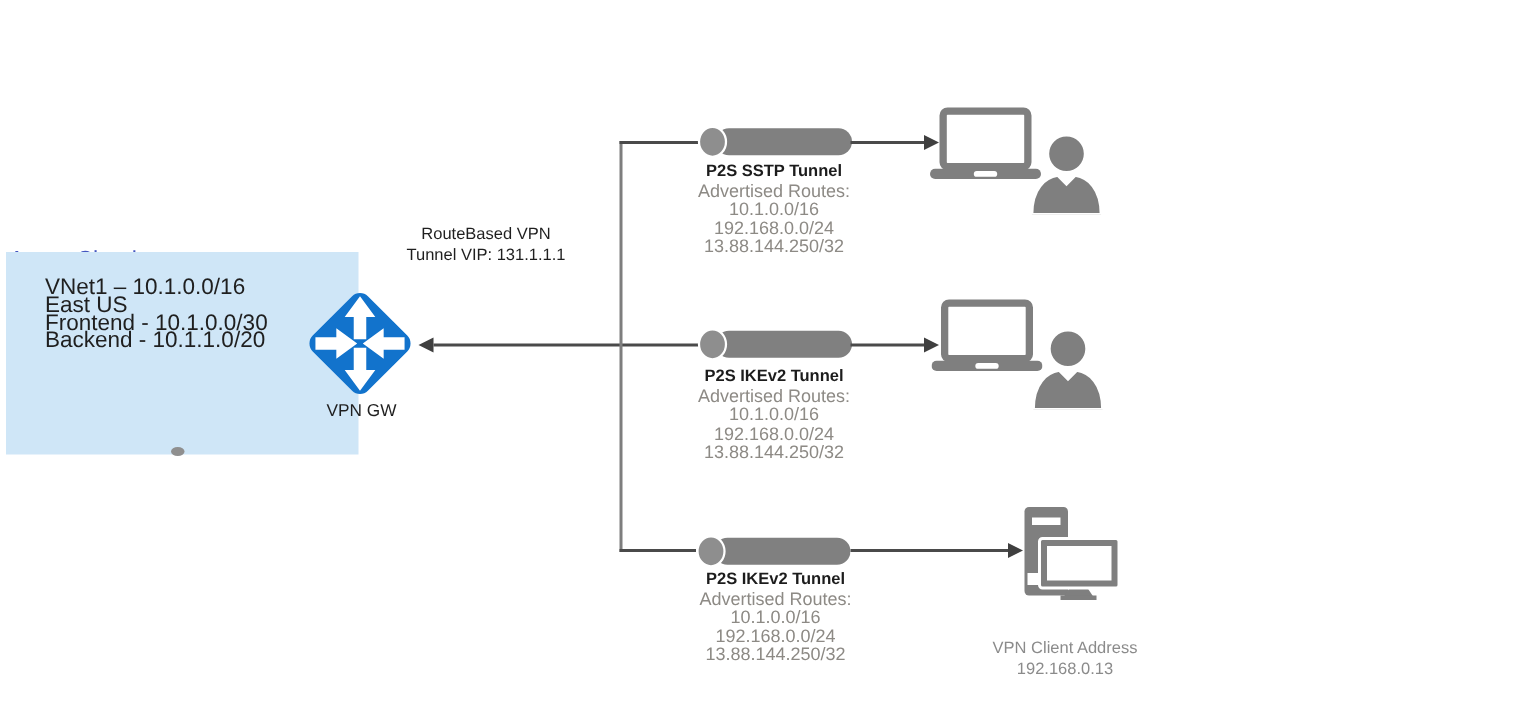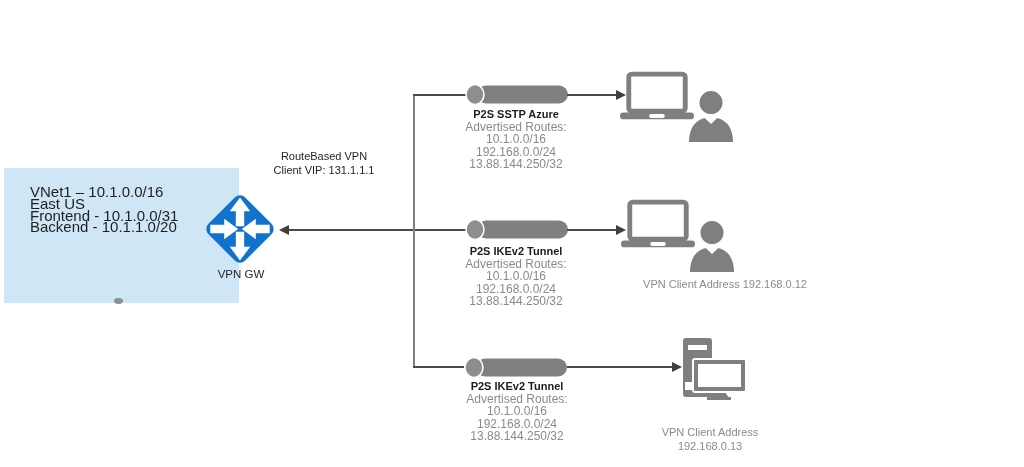--- a/index.html
+++ b/index.html
@@ -26,28 +26,28 @@
 </head>
 <body>
 
 <div id="stage">
 
   <div class="abs azure-title" style="left:6px;top:141px;">Azure Cloud</div>
   <div class="abs vnet-box" style="left:4px;top:168px;width:235px;height:135px;"></div>
   <div class="abs box-text" style="left:30px;top:186px;">
     <div>VNet1 – 10.1.0.0/16</div>
     <div>East US</div>
-    <div>Frontend - 10.1.0.0/31</div>
+    <div>Frontend - 10.1.0.0/30</div>
     <div>Backend - 10.1.1.0/20</div>
   </div>
   <div class="abs dot" style="left:114px;top:298px;width:9px;height:6px;"></div>
 
   <div class="abs cx gw-ann" style="left:292px;top:150px;">
     <div>RouteBased VPN</div>
-    <div>Client VIP: 131.1.1.1</div>
+    <div>Tunnel VIP: 131.1.1.1</div>
   </div>
 
   <svg class="abs" style="left:201px;top:190px;" width="78" height="78" viewBox="0 0 84 84">
     <rect x="14" y="14" width="56" height="56" rx="8" transform="rotate(45 42 42)" fill="#1273cc"></rect>
     <path d="M42,8 L31,23 L37.5,23 L37.5,39 L46.5,39 L46.5,23 L53,23 Z" fill="#fff"></path>
     <path d="M42,76 L31,61 L37.5,61 L37.5,45 L46.5,45 L46.5,61 L53,61 Z" fill="#fff"></path>
     <path d="M10,37.5 L25,37.5 L25,31 L40,42 L25,53 L25,46.5 L10,46.5 Z" fill="#fff"></path>
     <path d="M74,37.5 L59,37.5 L59,31 L44,42 L59,53 L59,46.5 L74,46.5 Z" fill="#fff"></path>
   </svg>
   <div class="abs cx gw-label" style="left:241px;top:268px;">VPN GW</div>
@@ -57,21 +57,21 @@
   <div class="abs vline" style="left:413px;top:94px;height:274px;"></div>
 
   <div class="abs hline" style="left:413px;top:94px;width:53px;"></div>
   <svg class="abs" style="left:464px;top:84px;" width="104" height="21" viewBox="0 0 104 21">
     <rect x="13" y="1.5" width="91" height="18" rx="9" fill="#808080"></rect>
     <ellipse cx="11" cy="10.5" rx="9" ry="10" fill="#8e8e8e" stroke="#fff" stroke-width="1.5"></ellipse>
   </svg>
   <div class="abs hline" style="left:567px;top:94px;width:50px;"></div>
   <div class="abs arr-r" style="left:616px;top:90px;"></div>
   <div class="abs cx" style="left:516px;top:108px;">
-    <div class="t-title">P2S SSTP Azure</div>
+    <div class="t-title">P2S SSTP Tunnel</div>
     <div class="t-route">Advertised Routes:</div>
     <div class="t-route">10.1.0.0/16</div>
     <div class="t-route">192.168.0.0/24</div>
     <div class="t-route">13.88.144.250/32</div>
   </div>
   <svg class="abs" style="left:620px;top:71px;" width="74" height="49" viewBox="0 0 76 49">
     <rect x="9" y="2.5" width="58" height="38" rx="3" fill="#fff" stroke="#7f7f7f" stroke-width="5"></rect>
     <rect x="0" y="42" width="76" height="7" rx="3.5" fill="#7f7f7f"></rect>
     <rect x="30" y="43.5" width="16" height="4" rx="2" fill="#fff"></rect>
   </svg>
@@ -95,21 +95,20 @@
   </div>
   <svg class="abs" style="left:621px;top:199px;" width="74" height="49" viewBox="0 0 76 49">
     <rect x="9" y="2.5" width="58" height="38" rx="3" fill="#fff" stroke="#7f7f7f" stroke-width="5"></rect>
     <rect x="0" y="42" width="76" height="7" rx="3.5" fill="#7f7f7f"></rect>
     <rect x="30" y="43.5" width="16" height="4" rx="2" fill="#fff"></rect>
   </svg>
   <svg class="abs" style="left:687px;top:219px;" width="50" height="54" viewBox="0 0 52 56">
     <path d="M2,56 C2,38 11,30.5 20,29 L26,35 L32,29 C41,30.5 50,38 50,56 Z" fill="#7f7f7f" stroke="#fff" stroke-width="2"></path>
     <circle cx="26" cy="14" r="13" fill="#7f7f7f" stroke="#fff" stroke-width="2"></circle>
   </svg>
-  <div class="abs cx client-label" style="left:725px;top:278px;">VPN Client Address 192.168.0.12</div>
 
   <div class="abs hline" style="left:413px;top:366px;width:51px;"></div>
   <svg class="abs" style="left:463px;top:357px;" width="104" height="21" viewBox="0 0 104 21">
     <rect x="13" y="1.5" width="91" height="18" rx="9" fill="#808080"></rect>
     <ellipse cx="11" cy="10.5" rx="9" ry="10" fill="#8e8e8e" stroke="#fff" stroke-width="1.5"></ellipse>
   </svg>
   <div class="abs hline" style="left:567px;top:366px;width:106px;"></div>
   <div class="abs arr-r" style="left:672px;top:362px;"></div>
   <div class="abs cx" style="left:517px;top:380px;">
     <div class="t-title">P2S IKEv2 Tunnel</div>

